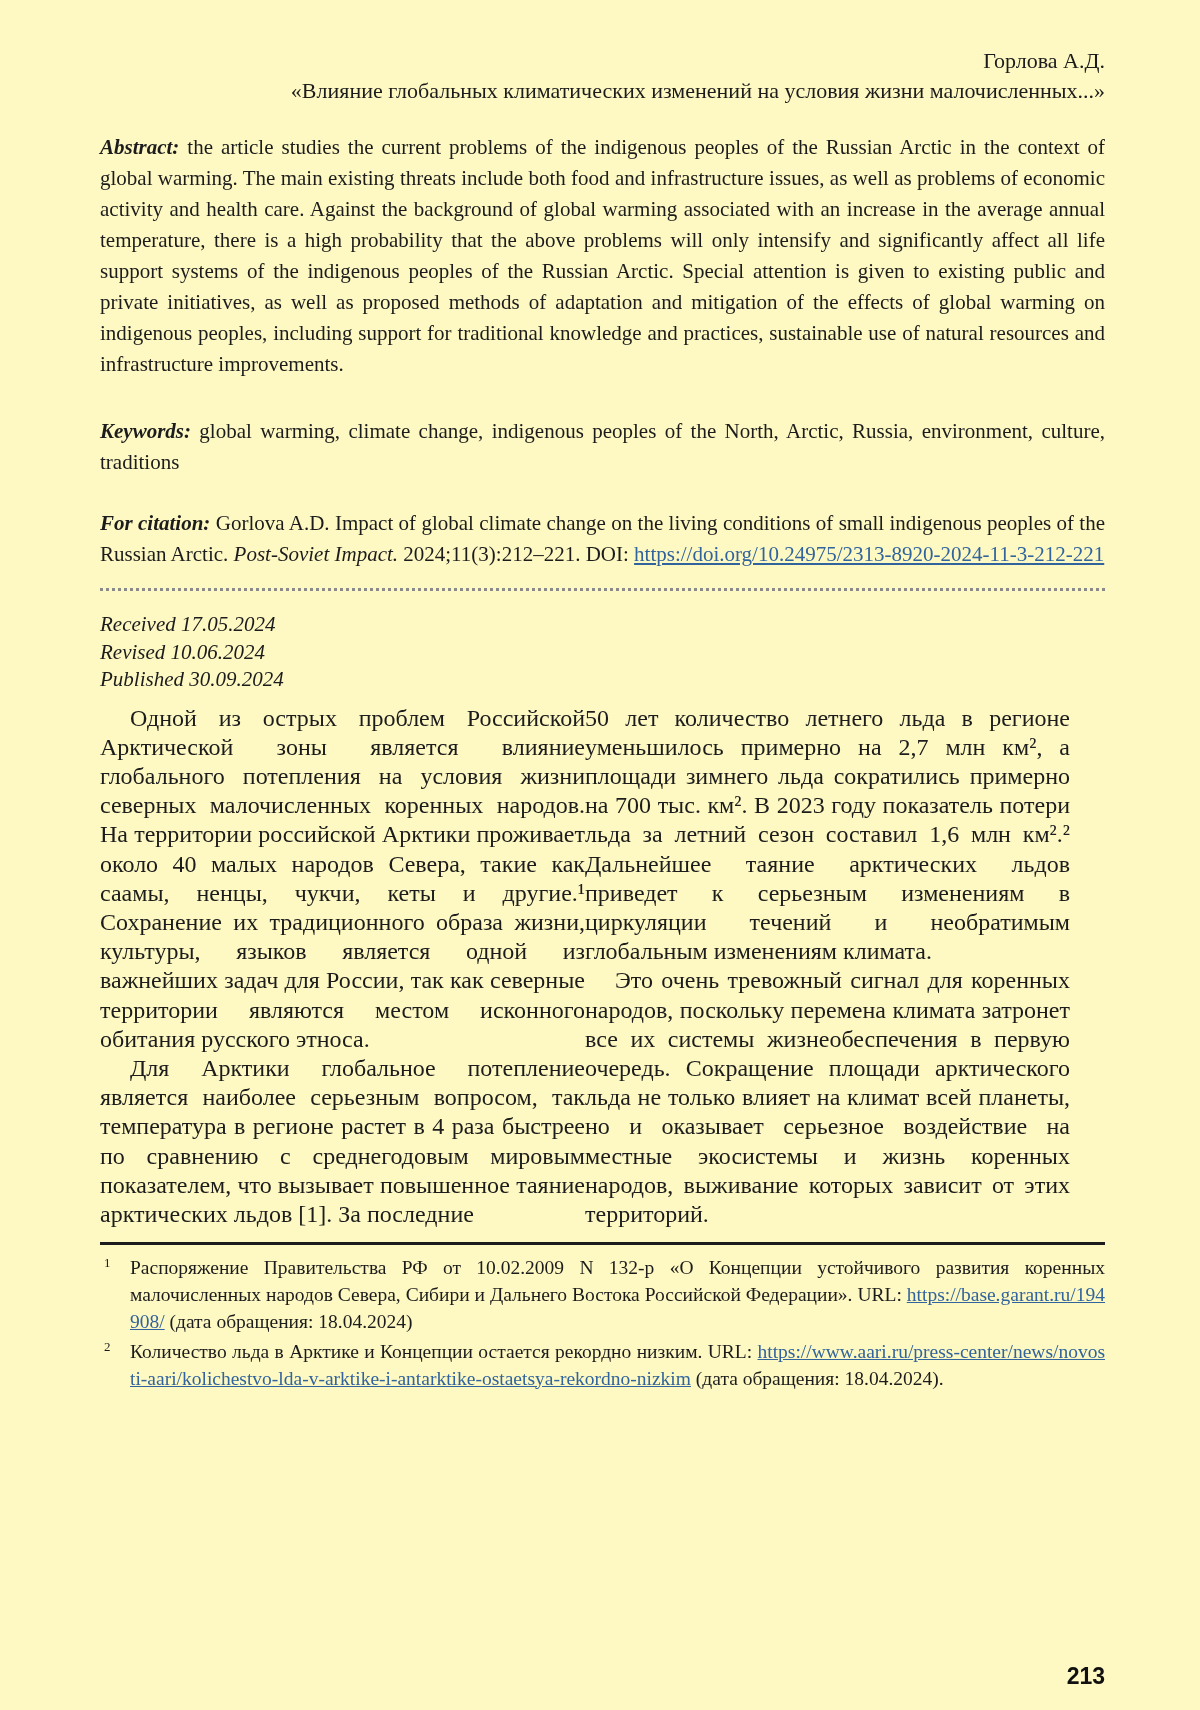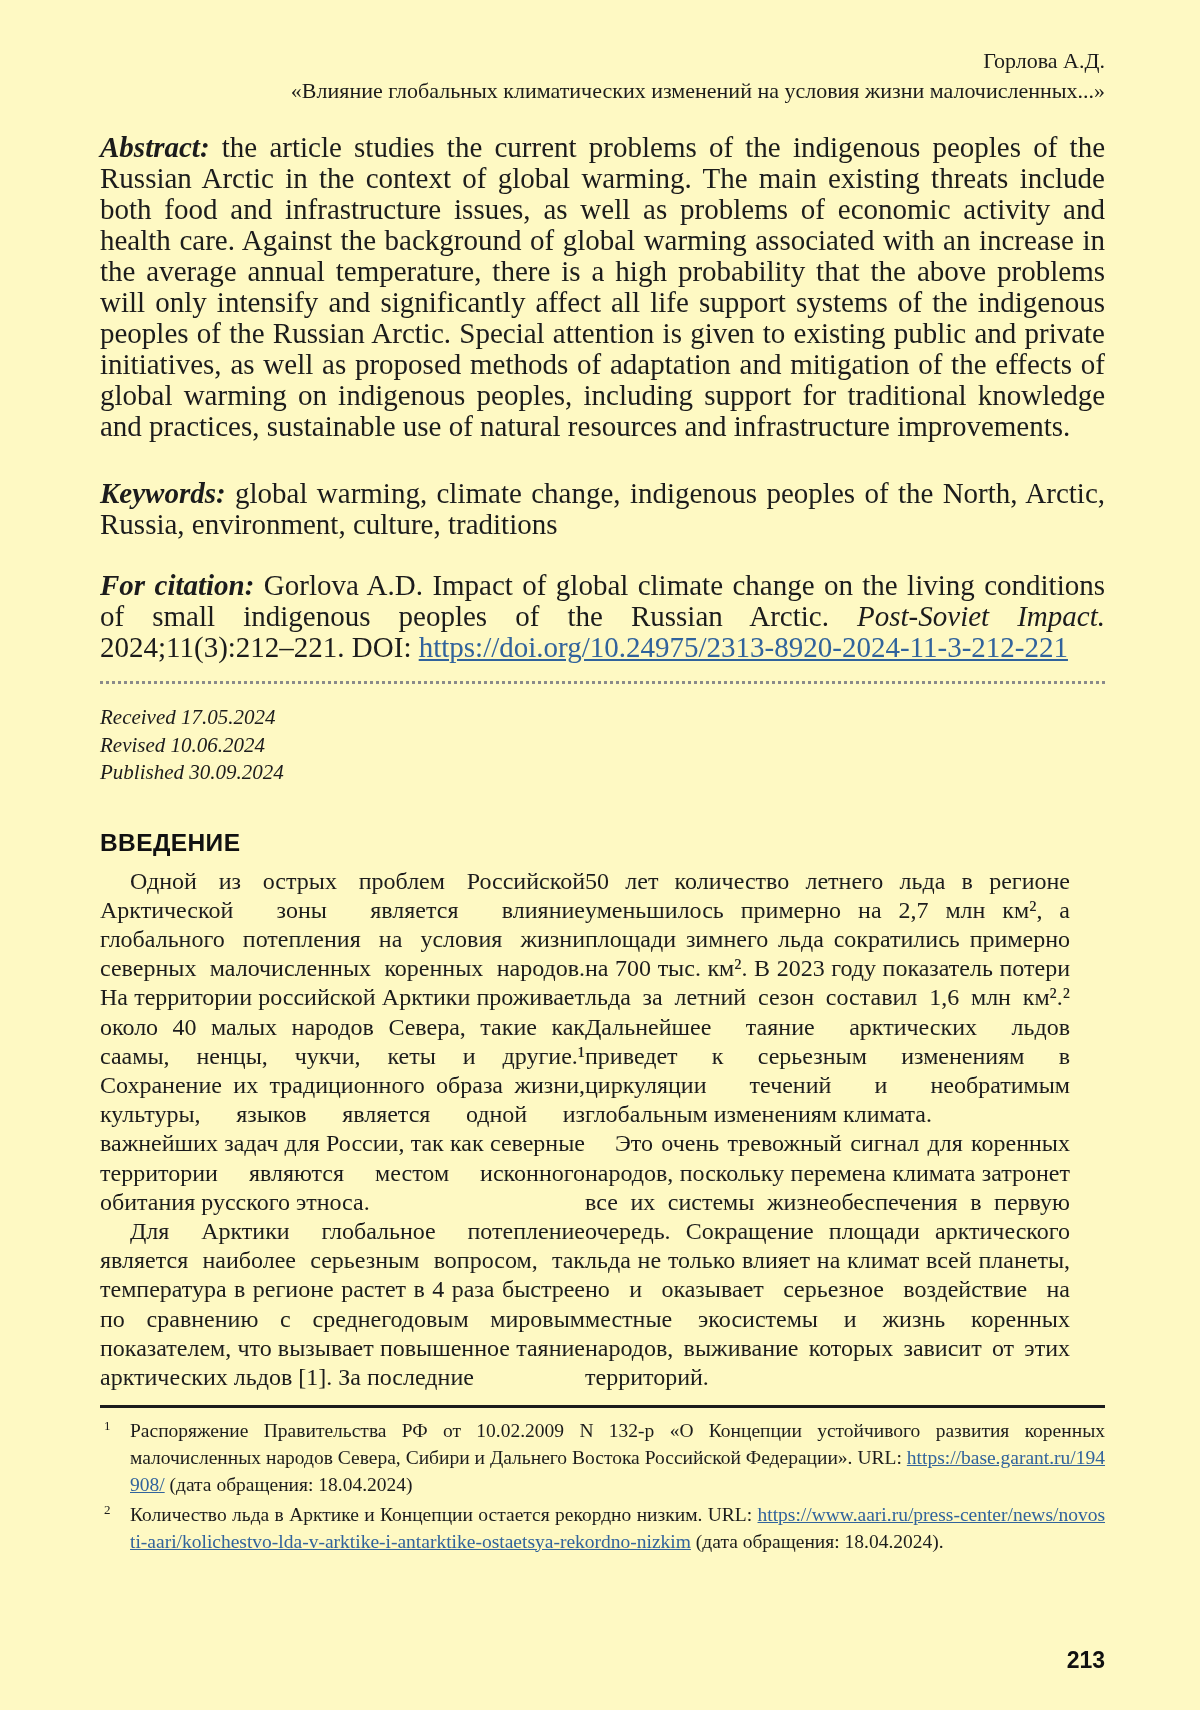--- a/index.html
+++ b/index.html
@@ -12,42 +12,42 @@
   }
   
   .hdr {text-align:right; font-size:22px; line-height:30px;}
   
   .jbar {margin-top:9px; border-top:3px solid #1c1c1c; display:flex; align-items:stretch;
          font-weight:bold; font-size:22.5px;}
   .jbar-left {width:770px; box-sizing:border-box; border-right:3px solid #1c1c1c;
               text-align:center; padding:12px 14px 13px 0;}
   .jbar-right {flex:1; text-align:center; padding:12px 0 13px;}
   
-  .para {font-size:29px; line-height:31px; text-align:justify; margin:0;}
+  .para {font-size:21px; line-height:31px; text-align:justify; margin:0;}
   .abstract {margin-top:26px;}
   .kw {margin-top:36px;}
   .cit {margin-top:30px;}
   .lead {font-weight:bold; font-style:italic;}
   .it {font-style:italic;}
   .link {color:#31639c; text-decoration:underline; word-break:break-all; cursor:pointer;}
   .dotline {margin-top:18px; border-top:3px dotted #8a8a8a; height:0;}
   .dates {margin-top:20px; font-style:italic; font-size:21px; line-height:27.5px;}
   
   .intro-h {margin:42px 0 0; font-family:"Liberation Sans", sans-serif;
             font-size:24.5px; font-weight:bold; letter-spacing:0.4px; color:#111;}
   .cols {display:flex; margin-top:10px; height:538px; overflow:hidden;}
   .col {width:485px; font-size:24px; line-height:29.2px; text-align:justify;}
   .col p {margin:0;}
   .col p.ind {text-indent:30px;}
   
   .fnrule {border-top:3px solid #1c1c1c; height:0;}
   .fns {margin-top:9px; font-size:19.5px; line-height:27px; text-align:justify;}
   .fn {position:relative; padding-left:30px; margin-bottom:3px;}
   .fn-num {position:absolute; left:4px; top:0; font-size:13px; line-height:18px; vertical-align:super;}
-  .pageno {position:absolute; right:95px; bottom:36px;
+  .pageno {position:absolute; right:95px; bottom:20px;
            font-family:"Liberation Sans", sans-serif; font-weight:bold; font-size:23px; color:#111;margin-top:24px;}
 </style>
 </head>
 <body>
 
 <div class="page">
 
   <div class="hdr">
     <div>Горлова А.Д.</div>
     <div>«Влияние глобальных климатических изменений на условия жизни малочисленных...»</div>
@@ -61,21 +61,20 @@
   <p class="para cit"><span class="lead">For citation:</span> <span>Gorlova A.D. Impact of global climate change on the living conditions of small indigenous peoples of the Russian Arctic.</span> <span class="it">Post-Soviet Impact.</span> <span>2024;11(3):212–221. DOI:</span> <span class="link">https://doi.org/10.24975/2313-8920-2024-11-3-212-221</span></p>
 
   <div class="dotline"></div>
 
   <div class="dates">
     <div>Received 17.05.2024</div>
     <div>Revised 10.06.2024</div>
     <div>Published 30.09.2024</div>
   </div>
 
-  <h2 class="intro-h">ВВЕДЕНИЕ</h2>
 
   <div class="cols">
     <div class="col">
       <p class="ind">Одной из острых проблем Российской Арктической зоны является влияние глобального потепления на условия жизни северных малочисленных коренных народов. На территории российской Арктики проживает около 40 малых народов Севера, такие как саамы, ненцы, чукчи, кеты и другие.¹ Сохранение их традиционного образа жизни, культуры, языков является одной из важнейших задач для России, так как северные территории являются местом исконного обитания русского этноса.</p>
       <p class="ind">Для Арктики глобальное потепление является наиболее серьезным вопросом, так температура в регионе растет в 4 раза быстрее по сравнению с среднегодовым мировым показателем, что вызывает повышенное таяние арктических льдов [1]. За последние</p>
     </div>
     <div class="col">
       <p>50 лет количество летнего льда в регионе уменьшилось примерно на 2,7 млн км², а площади зимнего льда сократились примерно на 700 тыс. км². В 2023 году показатель потери льда за летний сезон составил 1,6 млн км².² Дальнейшее таяние арктических льдов приведет к серьезным изменениям в циркуляции течений и необратимым глобальным изменениям климата.</p>
       <p class="ind">Это очень тревожный сигнал для коренных народов, поскольку перемена климата затронет все их системы жизнеобеспечения в первую очередь. Сокращение площади арктического льда не только влияет на климат всей планеты, но и оказывает серьезное воздействие на местные экосистемы и жизнь коренных народов, выживание которых зависит от этих территорий.</p>
     </div>

